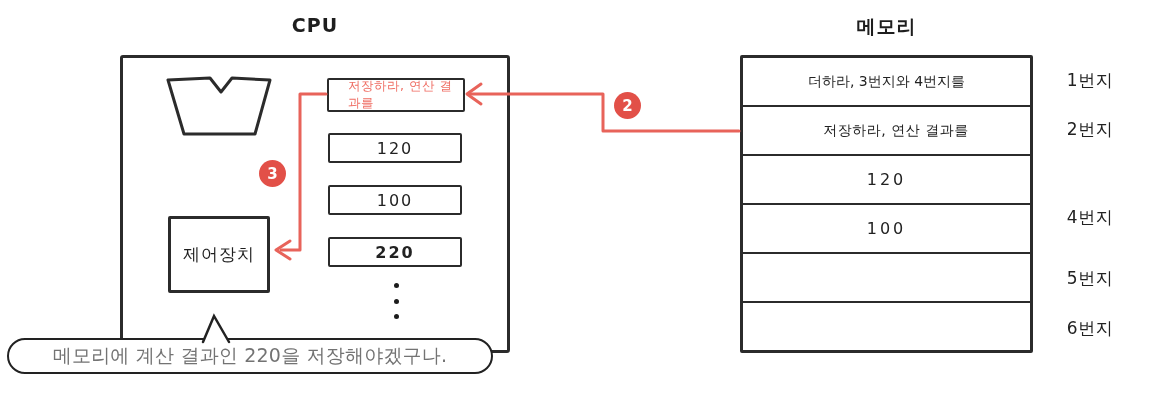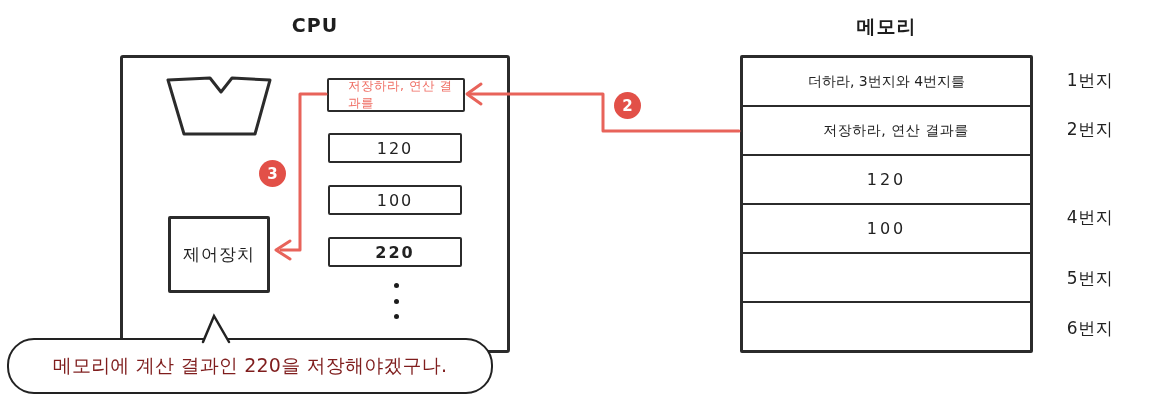--- a/index.html
+++ b/index.html
@@ -52,25 +52,25 @@
     font-size:17px;color:#222;text-align:center;line-height:22px;
     letter-spacing:0.5px;
   }
   .badge{
     position:absolute;width:27px;height:27px;border-radius:50%;
     background:#e25048;color:#fff;font-weight:bold;font-size:15px;
     display:flex;align-items:center;justify-content:center;
     z-index:4;
   }
   .bubble{
-    position:absolute;left:7px;top:338px;width:486px;height:56px;
+    position:absolute;left:7px;top:338px;width:486px;height:36px;
     background:#fff;border:2.5px solid #222;border-radius:27px;
     box-sizing:border-box;z-index:5;
     display:flex;align-items:center;justify-content:center;
-    font-size:19px;color:#7f1d1d;letter-spacing:0.2px;white-space:nowrap;
+    font-size:19px;color:#737373;letter-spacing:0.2px;white-space:nowrap;
   }
   .dots{
     position:absolute;left:390px;top:283px;width:12px;height:36px;
     display:flex;flex-direction:column;align-items:center;justify-content:space-between;
   }
   .dots span{width:5px;height:5px;border-radius:50%;background:#1c1c1c;display:block;}
   svg.overlay{position:absolute;left:0;top:0;z-index:3;pointer-events:none;}
   svg.tail{position:absolute;left:0;top:0;z-index:6;pointer-events:none;}
 </style>
 </head>

